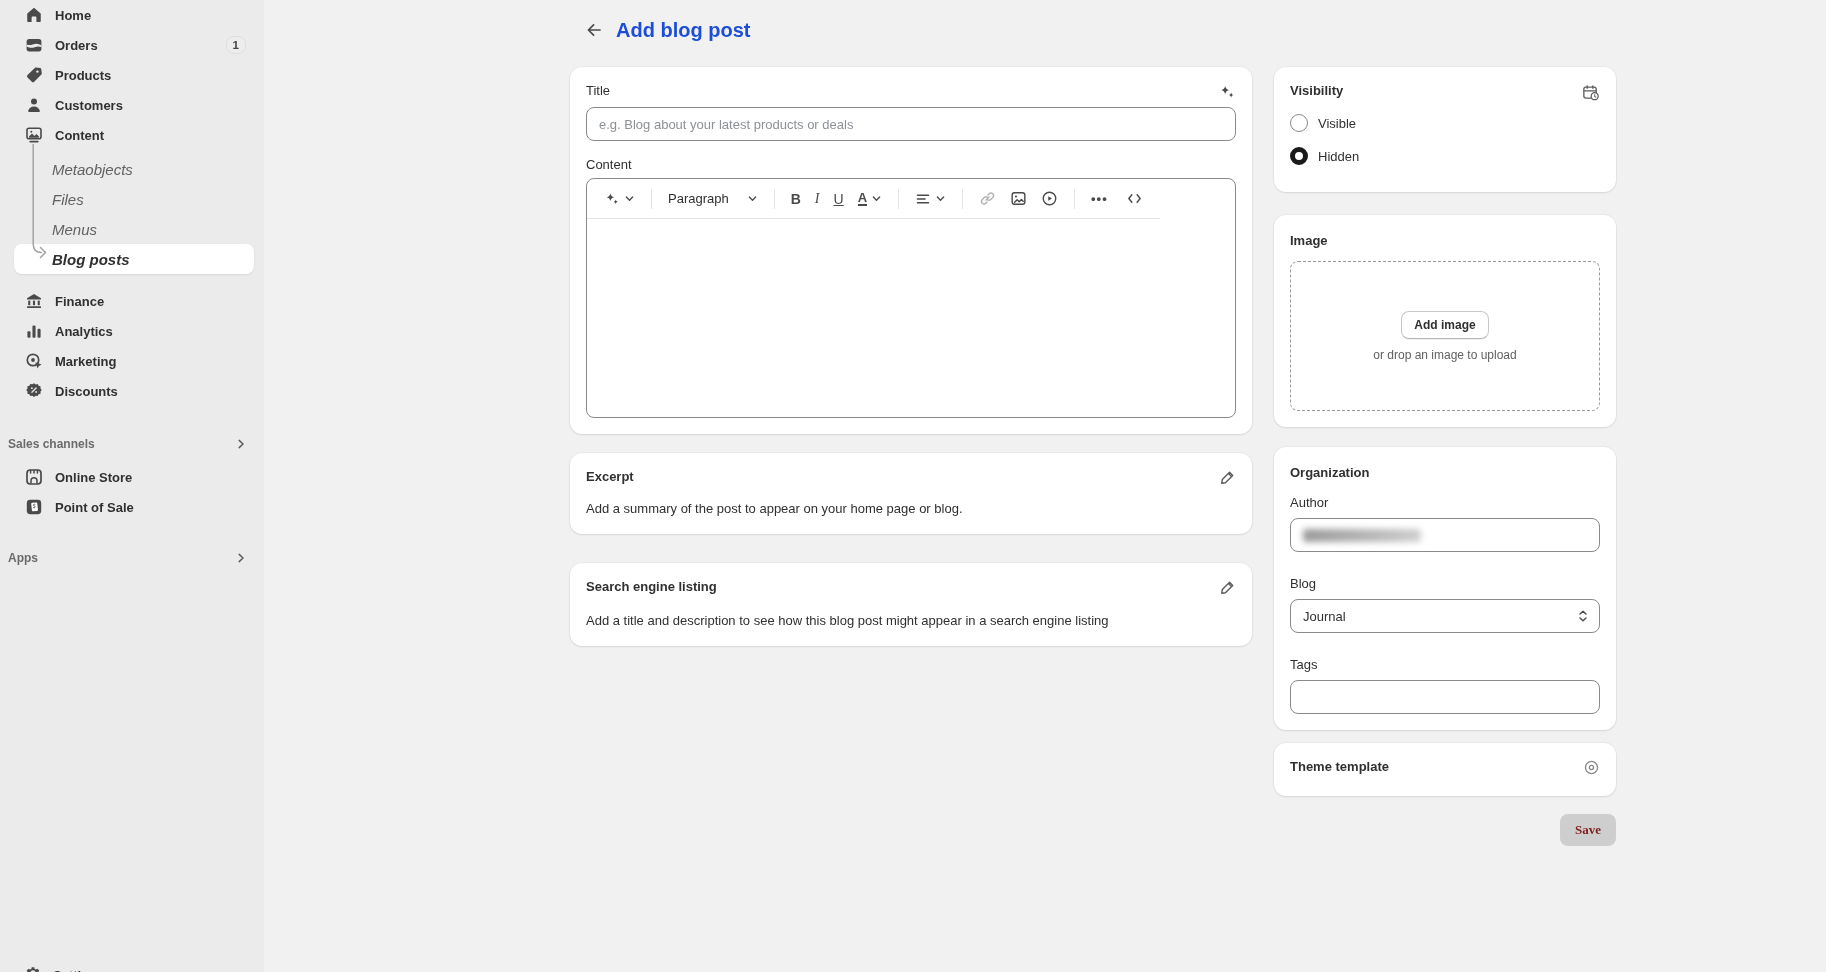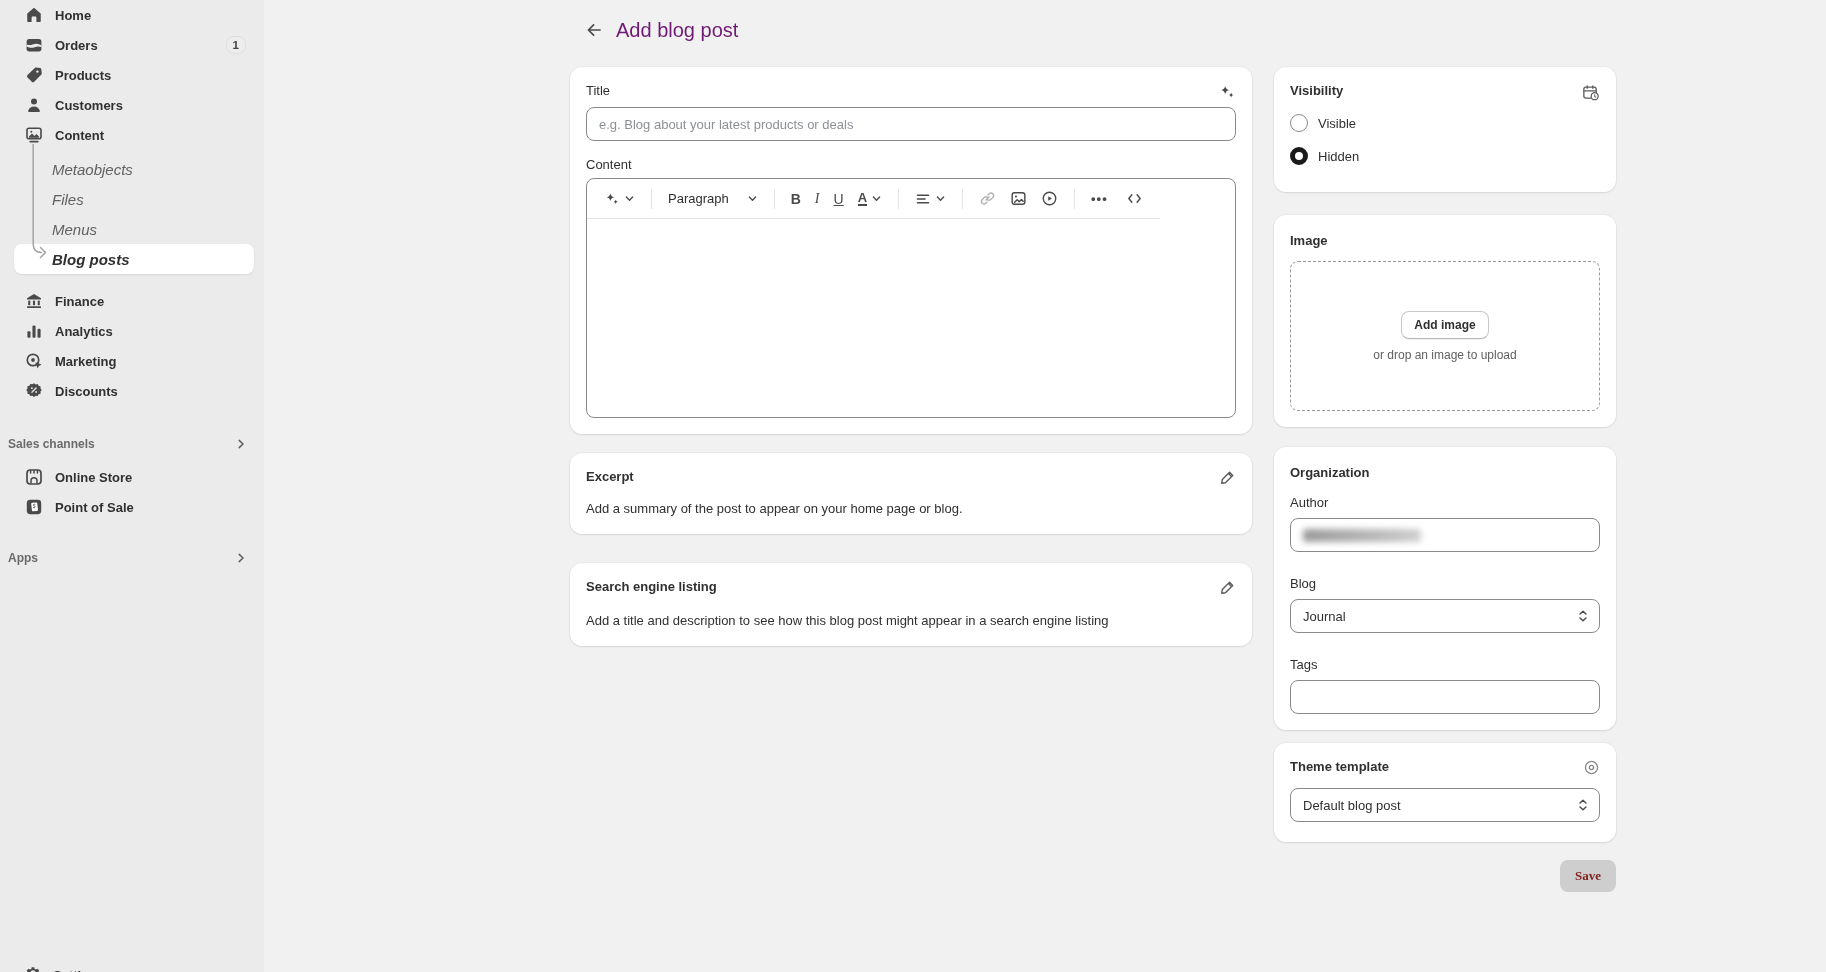--- a/index.html
+++ b/index.html
@@ -53,21 +53,21 @@
   .sidebar-footer {
     position:absolute; left:14px; bottom:-18px; height:30px;
     display:flex; align-items:center; gap:11px; padding-left:10px;
   }
 
   
   .main { position:absolute; left:264px; top:0; right:0; bottom:0; }
   .form-wrap { width:1046px; margin-left:306px; }
   .page-header { display:flex; align-items:center; gap:10px; padding:18px 0 25px 12px; }
   .back-btn { width:24px; height:24px; display:flex; align-items:center; justify-content:center; border-radius:6px; cursor:pointer; }
-  .page-title { font-size:20px; font-weight:400; color:#701a75; }
+  .page-title { font-size:20px; font-weight:700; color:#1d4ed8; }
 
   .columns { display:flex; gap:22px; align-items:flex-start; }
   .col-left { width:682px; }
   .col-right { width:342px; }
 
   .card {
     background:#ffffff; border-radius:12px;
     box-shadow:0 1px 2px rgba(26,26,26,.09), 0 0 0 1px rgba(0,0,0,.03);
     padding:16px;
   }
@@ -518,28 +518,20 @@
         <div class="card gap-r3 theme-card">
           <div class="card-head">
             <span class="card-title">Theme template</span>
             <span class="head-icon">
               <svg width="17" height="17" viewBox="0 0 18 18">
                   <circle cx="9" cy="9" r="6.4" fill="none" stroke="#8a8a8a" stroke-width="1.4"></circle>
                   <circle cx="9" cy="9" r="2.2" fill="none" stroke="#8a8a8a" stroke-width="1.4"></circle>
                 </svg>
             </span>
           </div>
-          <div class="select-box">
-            <span>Default blog post</span>
-            <span class="updown">
-              <svg width="12" height="14" viewBox="0 0 12 14">
-                  <path d="M3 5.1 6 2.3l3 2.8M3 8.9 6 11.7l3-2.8" fill="none" stroke="#4a4a4a" stroke-width="1.4" stroke-linecap="round" stroke-linejoin="round"></path>
-                </svg>
-            </span>
-          </div>
         </div>
 
         <div class="save-row">
           <button class="btn-save" disabled="">Save</button>
         </div>
 
       </div>
     </div>
   </div>
 </div>

